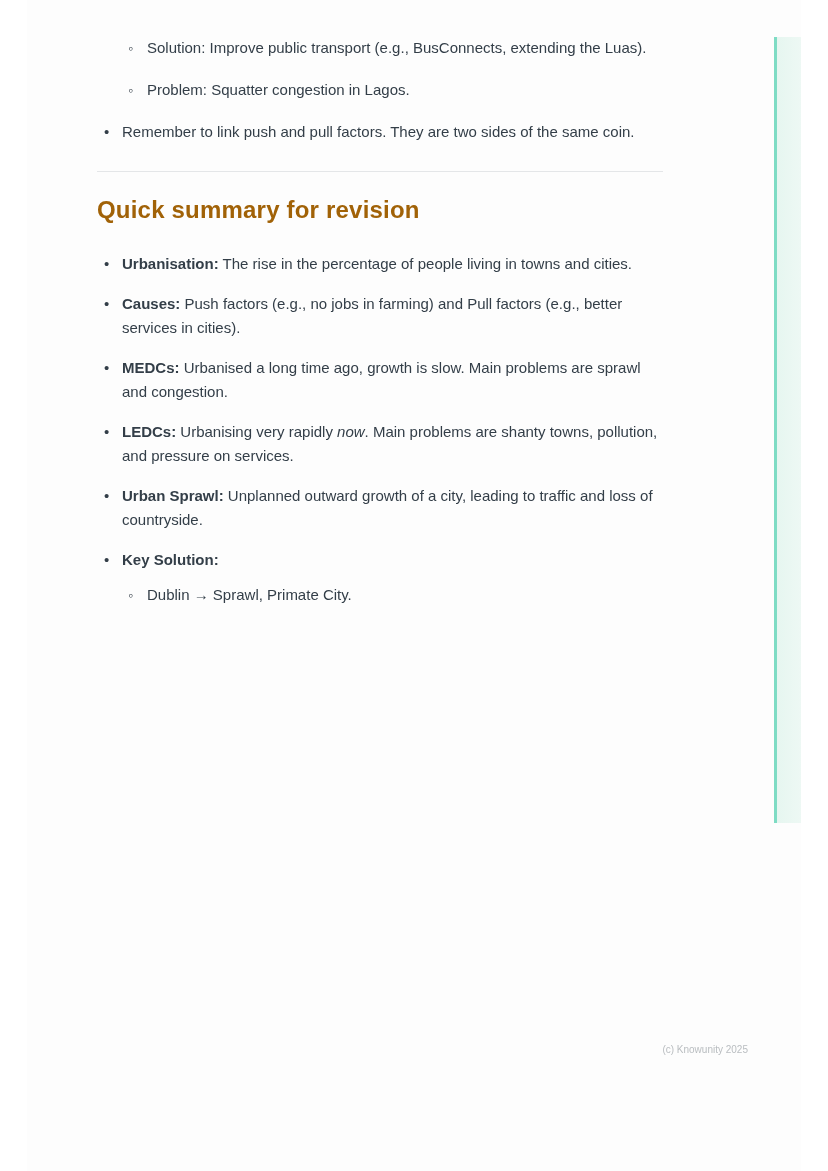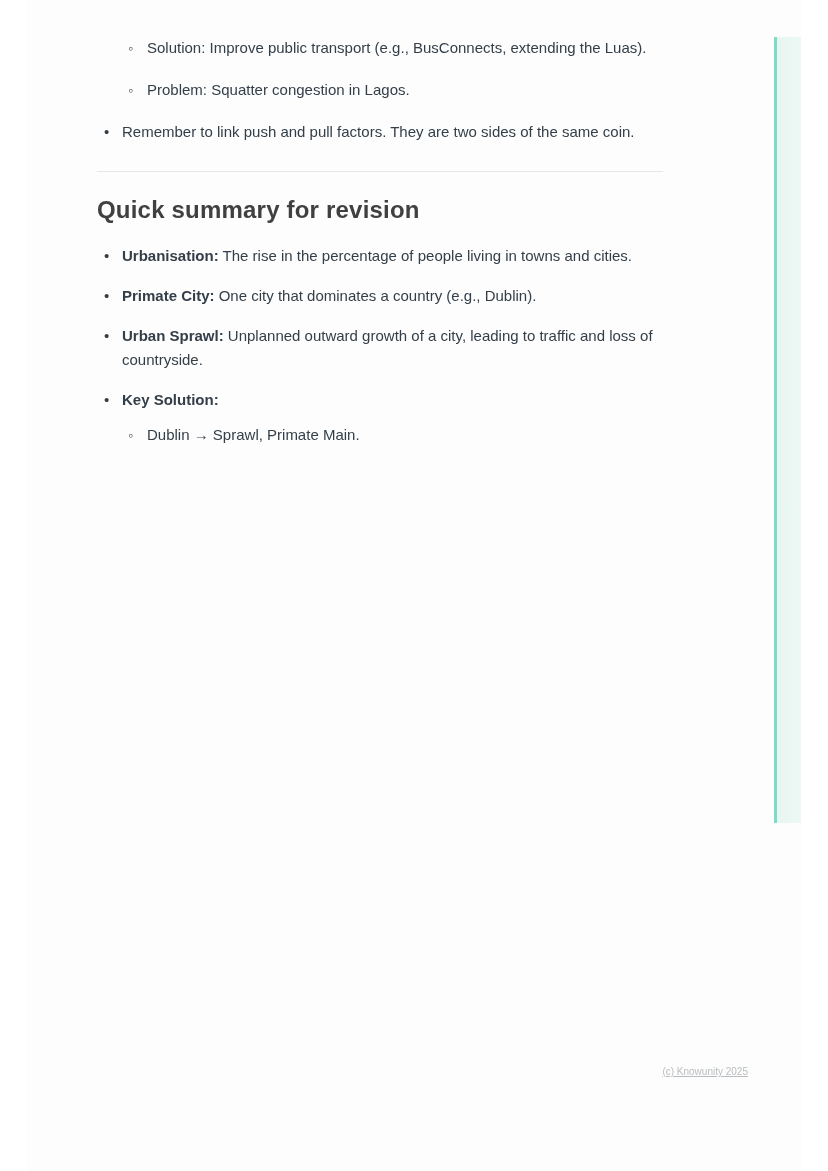--- a/index.html
+++ b/index.html
@@ -73,35 +73,34 @@
     font-size: 14px;
     color: #333e48;
   }
   .divider {
     border: none;
     border-top: 1px solid #e4e6e8;
     margin: 27px 0 0 0;
   }
   .heading {
     margin-top: 26px;
-    margin-bottom: 22px;
+    margin-bottom: 30px;
     font-size: 24px;
     font-weight: 700;
-    color: #404040;
+    color: #a16207;
     letter-spacing: 0.2px;
   }
   .summary-list > li { margin-bottom: 16px; margin-top: 10px; }
   .term { font-weight: 700; }
   .footer-credit {
     position: absolute;
     right: 53px;
-    top: 1066px;
+    top: 1044px;
     font-size: 10px;
     color: #b9bdc0;
-    text-decoration: underline;
   }
 </style>
 </head>
 <body>
 
 <div class="page">
 
   <div class="accent-strip"></div>
 
   <div class="content">
@@ -123,30 +122,36 @@
 
     <hr class="divider">
 
     <h2 class="heading">Quick summary for revision</h2>
 
     <ul class="main-list summary-list">
       <li>
         <span class="term">Urbanisation:</span><span> The rise in the percentage of people living in towns and cities.</span>
       </li>
       <li>
-        <span class="term">Primate City:</span><span> One city that dominates a country (e.g., Dublin).</span>
+        <span class="term">Causes:</span><span> Push factors (e.g., no jobs in farming) and Pull factors (e.g., better services in cities).</span>
+      </li>
+      <li>
+        <span class="term">MEDCs:</span><span> Urbanised a long time ago, growth is slow. Main problems are sprawl and congestion.</span>
+      </li>
+      <li>
+        <span class="term">LEDCs:</span><span> Urbanising very rapidly </span><em>now</em><span>. Main problems are shanty towns, pollution, and pressure on services.</span>
       </li>
       <li>
         <span class="term">Urban Sprawl:</span><span> Unplanned outward growth of a city, leading to traffic and loss of countryside.</span>
       </li>
       <li>
         <span class="term">Key Solution:</span>
         <ul class="nested-sub-list">
           <li>
-            <span>Dublin → Sprawl, Primate Main.</span>
+            <span>Dublin → Sprawl, Primate City.</span>
           </li>
         </ul>
       </li>
     </ul>
 
   </div>
 
   <div class="footer-credit">(c) Knowunity 2025</div>
 
 </div>

